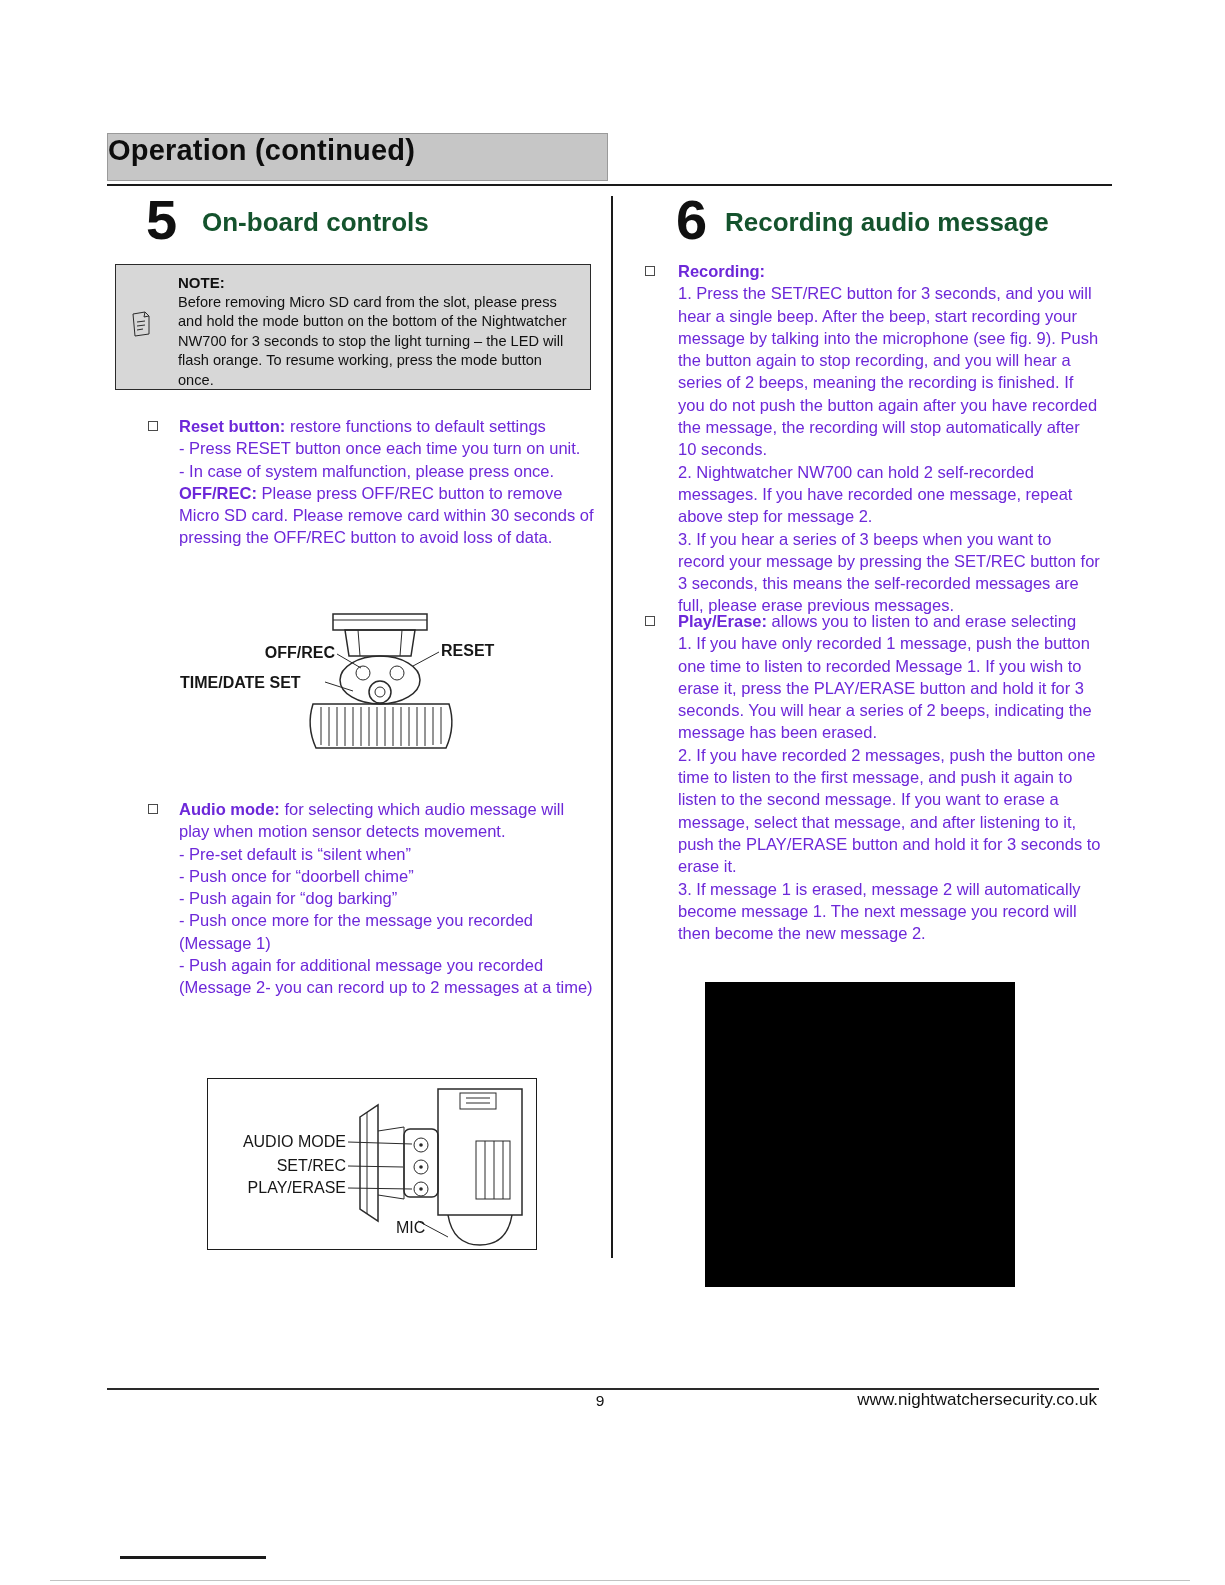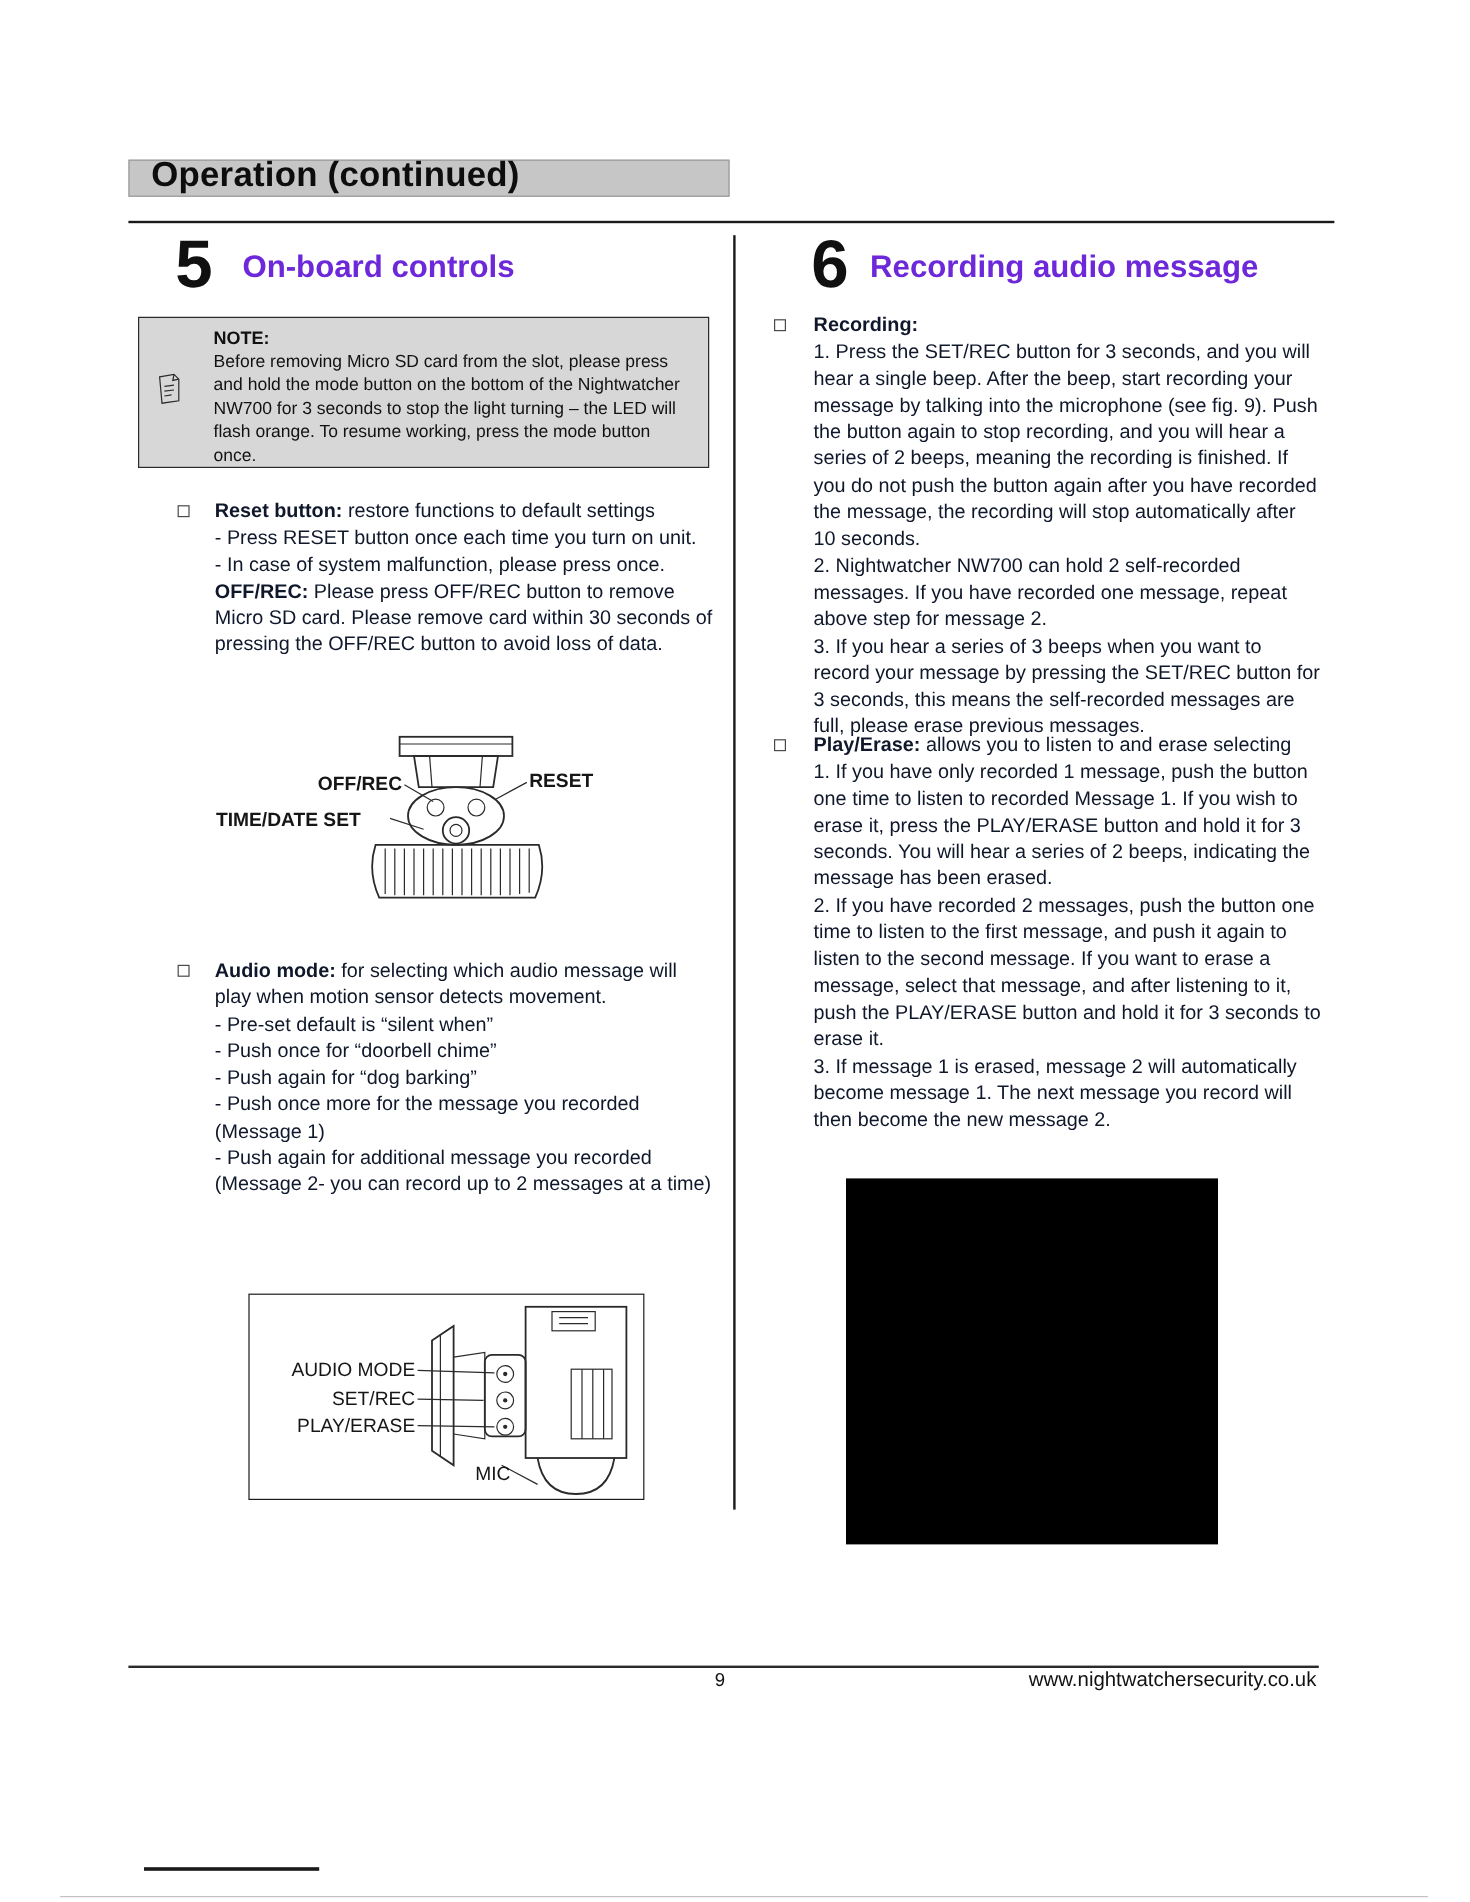--- a/index.html
+++ b/index.html
@@ -2,44 +2,44 @@
 <html><head>
 <meta charset="utf-8">
 <style>
   * { margin:0; padding:0; box-sizing:border-box; }
   html,body { background:#ffffff; }
   .page {
     position:relative; width:1225px; height:1585px; background:#ffffff;
     font-family:"Liberation Sans","DejaVu Sans",sans-serif; color:#111; overflow:hidden;
   }
   .header-bar {
-    position:absolute; left:107px; top:133px; width:501px; height:31px;
+    position:absolute; left:107px; top:133px; width:501px; height:48px;
     background:#c6c6c6; border:1px solid #9a9a9a;
-    display:flex; align-items:flex-end; padding-left:18px;
+    display:flex; align-items:flex-start; padding-left:0;
   }
   .header-bar span { font-size:29px; font-weight:bold; color:#0d0d0d; letter-spacing:0.2px; }
   .top-rule { position:absolute; left:107px; top:184px; width:1005px; height:2px; background:#1a1a1a; }
   .col-divider { position:absolute; left:611px; top:196px; width:2px; height:1062px; background:#1a1a1a; }
 
   .sec-num { position:absolute; font-size:56px; font-weight:bold; line-height:1; color:#101010; }
-  .sec-title { position:absolute; font-size:26px; font-weight:bold; color:#6d28d9; }
+  .sec-title { position:absolute; font-size:26px; font-weight:bold; color:#14532d; }
   #s5num { left:146px; top:192px; }
   #s5title { left:202px; top:207px; }
   #s6num { left:676px; top:192px; }
   #s6title { left:712px; top:207px;margin-left:13px; }
 
   .note-box {
     position:absolute; left:115px; top:264px; width:476px; height:126px;
     background:#d7d7d7; border:1px solid #2a2a2a; padding:8px 8px 8px 62px;
   }
   .note-box .note-label { font-size:15px; font-weight:bold; line-height:19.5px; display:block; }
   .note-box .note-body { font-size:14.6px; line-height:19.5px; display:block; width:392px; }
   .note-icon { position:absolute; left:14px; top:46px; }
 
-  .txt-block { position:absolute; font-size:16.5px; line-height:22.3px; color:#0f172a; }
+  .txt-block { position:absolute; font-size:16.5px; line-height:22.3px; color:#6d28d9; }
   .txt-block p { margin:0; }
   .b { font-weight:bold; }
   .sq {
     position:absolute; width:10px; height:10px; border:1.6px solid #4a4a4a; background:#fff;
     top:6px;
   }
   .sq.l { left:-31px; }
   .sq.r { left:-33px; }
 
   #reset-block { left:179px; top:415px; width:418px; }

